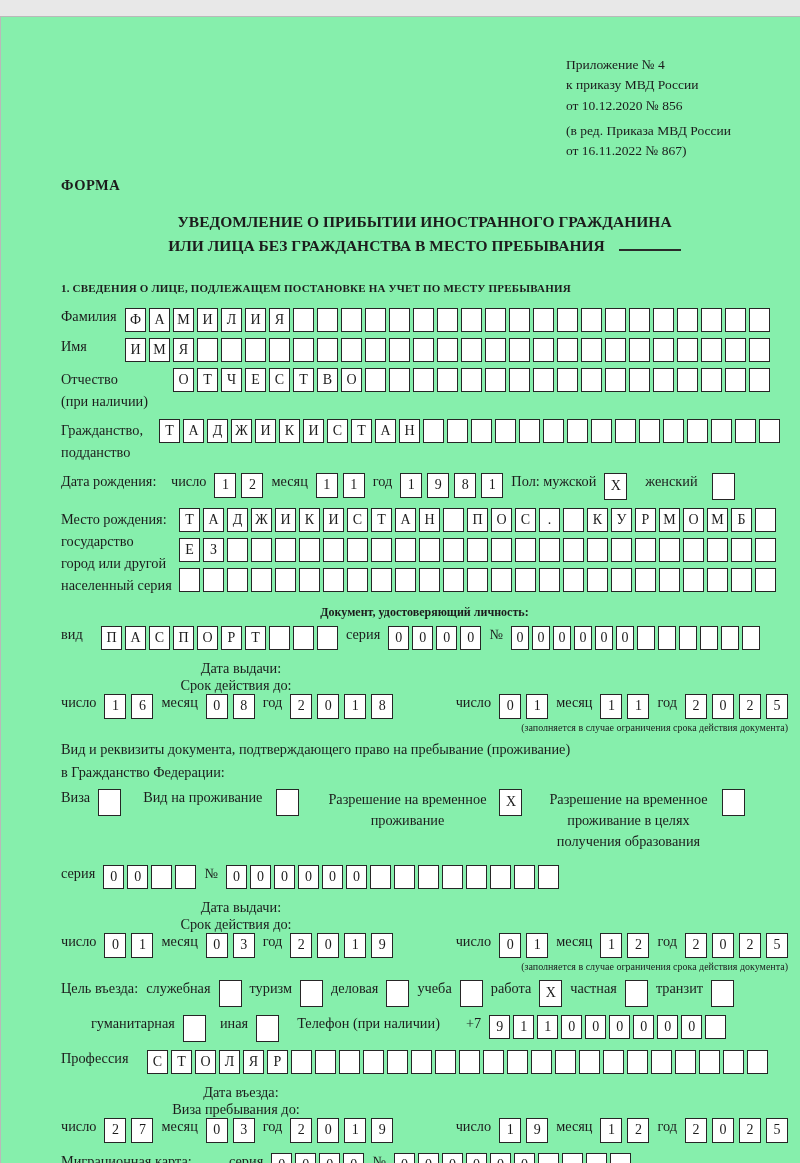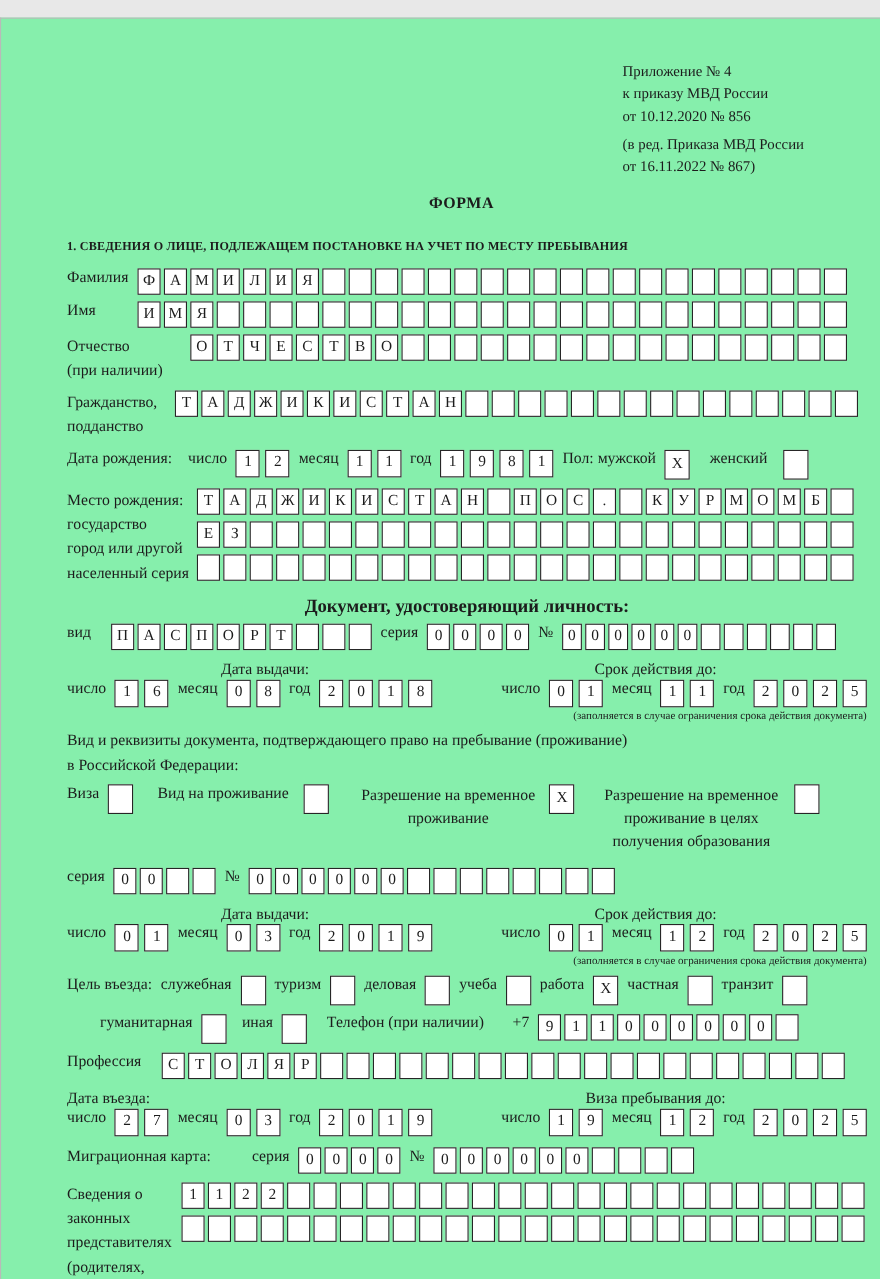--- a/index.html
+++ b/index.html
@@ -11,58 +11,62 @@
     box-sizing:border-box;
     padding:38px 12px 20px 60px;
     font-family:"Liberation Serif","DejaVu Serif",serif;
     color:#1c1c1c;
     border-top:1px solid #b9b9b9;
     border-left:1px solid #b9b9b9;
     overflow:hidden;
   }
   .hdr-block{margin-left:auto;width:222px;font-size:13.5px;line-height:1.5;}
   .hdr-block .l2{margin-top:5px;}
-  .forma{text-align:center;font-weight:bold;font-size:14.5px;margin-top:16px;padding-right:10px;letter-spacing:.5px;}
+  .forma{text-align:left;font-weight:bold;font-size:14.5px;margin-top:16px;padding-right:10px;letter-spacing:.5px;}
   .title{text-align:center;font-weight:bold;font-size:15.5px;line-height:1.55;margin-top:16px;}
   .uline{display:inline-block;width:62px;border-bottom:2px solid #2a2a2a;margin-left:14px;}
   .sect{font-weight:bold;font-size:11px;margin-top:24px;letter-spacing:.2px;}
   .lbl{font-size:14.3px;flex:0 0 auto;}
   .pre{white-space:pre-line;line-height:1.55;}
   .frow{display:flex;align-items:flex-start;flex-wrap:nowrap;}
   .ftop{align-items:flex-start;}
   .cells{display:flex;gap:3px;flex:0 0 auto;}
   .cell{flex:0 0 auto;width:21px;height:24px;border:1.6px solid #262626;box-sizing:border-box;
         display:flex;align-items:center;justify-content:center;font-size:14px;background:#fff;}
   .cells.nar .cell{width:18px;}
   .cells.dt{gap:5px;}
   .cells.dt .cell{width:22px;height:25px;}
   .cb .cell{width:23px;height:27px;}
-  .dhead{display:flex;font-size:14.3px;margin-top:10px;}
+  .dhead{display:flex;font-size:14.3px;margin-top:10px;flex-direction:column;}
   .note{font-size:10px;text-align:right;margin-top:3px;}
   .stack{display:flex;flex-direction:column;gap:6px;}
   .mt6{margin-top:6px;} .mt8{margin-top:8px;} .mt10{margin-top:10px;} .mt12{margin-top:12px;} .mt14{margin-top:14px;}
-  .dochead{text-align:center;font-weight:bold;font-size:17px;margin-top:8px;}
+  .dochead{text-align:center;font-weight:bold;font-size:12px;margin-top:8px;}
   .gap8{width:8px;flex:0 0 auto;} .gap14{width:14px;flex:0 0 auto;} .gap18{width:18px;flex:0 0 auto;}
   .optlbl{text-align:center;line-height:1.5;}
 </style>
 </head>
 <body>
 
 <div class="page">
 
   <div class="hdr-block">
     <div>Приложение № 4</div>
     <div>к приказу МВД России</div>
     <div>от 10.12.2020 № 856</div>
     <div class="l2">(в ред. Приказа МВД России</div>
     <div>от 16.11.2022 № 867)</div>
   </div>
 
   <div class="forma">ФОРМА</div>
 
+  <div class="title">
+    <div>УВЕДОМЛЕНИЕ О ПРИБЫТИИ ИНОСТРАННОГО ГРАЖДАНИНА</div>
+    <div><span>ИЛИ ЛИЦА БЕЗ ГРАЖДАНСТВА В МЕСТО ПРЕБЫВАНИЯ</span><span class="uline"></span></div>
+  </div>
 
   <div class="sect">1. СВЕДЕНИЯ О ЛИЦЕ, ПОДЛЕЖАЩЕМ ПОСТАНОВКЕ НА УЧЕТ ПО МЕСТУ ПРЕБЫВАНИЯ</div>
 
   <div class="frow mt14">
     <span class="lbl" style="width:64px;">Фамилия</span>
     <span class="cells">
         <span class="cell">Ф</span>
         <span class="cell">А</span>
         <span class="cell">М</span>
         <span class="cell">И</span>
@@ -412,21 +416,21 @@
           <span class="cell">2</span>
           <span class="cell">0</span>
           <span class="cell">2</span>
           <span class="cell">5</span>
         </span>
     </span>
   </div>
   <div class="note">(заполняется в случае ограничения срока действия документа)</div>
 
   <div class="lbl mt8" style="font-size:14.3px;">Вид и реквизиты документа, подтверждающего право на пребывание (проживание)</div>
-  <div class="lbl mt6" style="font-size:14.3px;">в Российской Федерации:</div>
+  <div class="lbl mt6" style="font-size:14.3px;">в Гражданство Федерации:</div>
 
   <div class="frow ftop mt8">
     <span class="lbl">Виза</span>
       <span class="gap8"></span>
     <span class="cells cb">
         <span class="cell"></span>
       </span>
       <span style="width:22px;flex:0 0 auto;"></span>
     <span class="lbl">Вид на проживание</span>
       <span class="gap14"></span>
@@ -640,21 +644,21 @@
         <span class="cell"></span>
         <span class="cell"></span>
         <span class="cell"></span>
         <span class="cell"></span>
         <span class="cell"></span>
         <span class="cell"></span>
       </span>
   </div>
 
   <div class="dhead">
-    <span style="width:360px;text-align:left;">Дата въезда:</span>
+    <span style="width:360px;text-align:center;">Дата въезда:</span>
     <span style="width:350px;text-align:center;">Виза пребывания до:</span>
   </div>
   <div class="frow" style="justify-content:space-between;">
     <span class="frow">
       <span class="lbl">число</span>
         <span class="gap8"></span>
       <span class="cells dt">
           <span class="cell">2</span>
           <span class="cell">7</span>
         </span>

